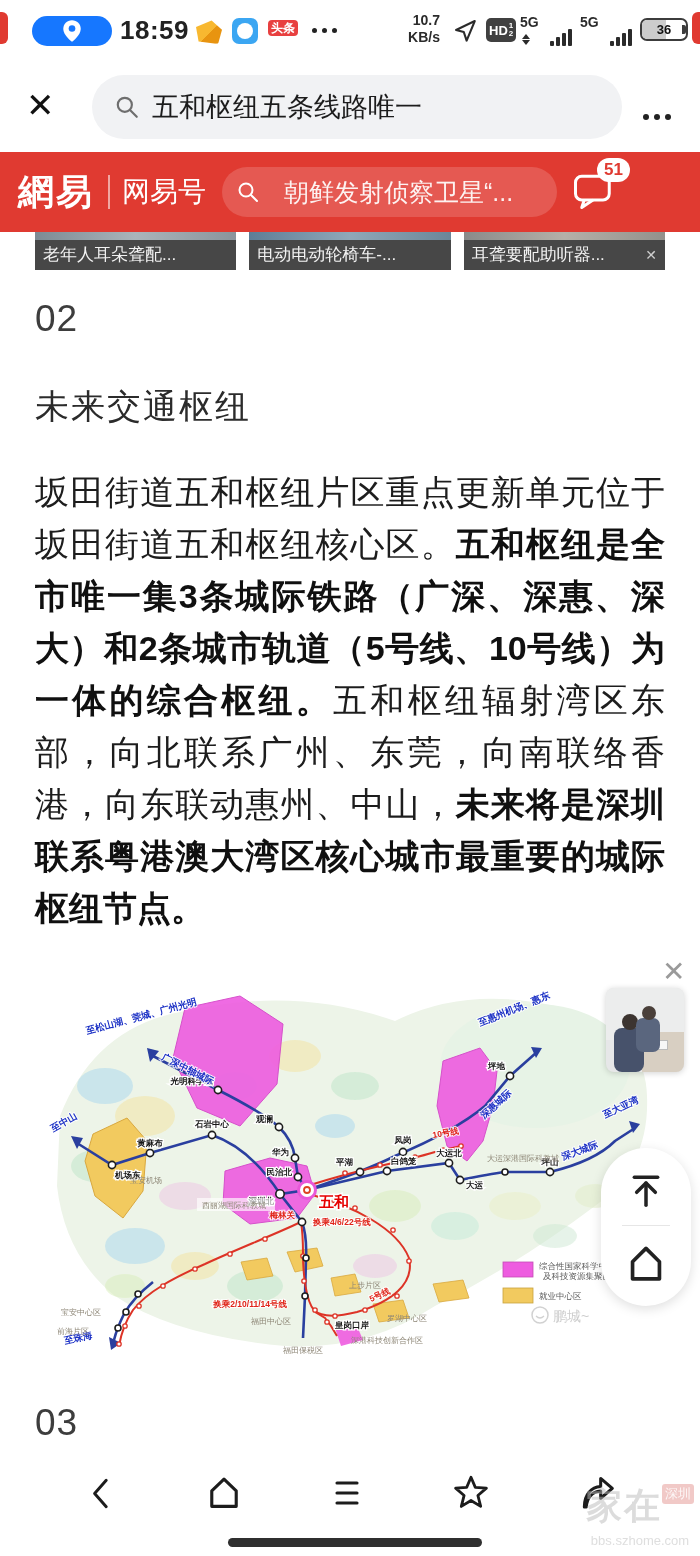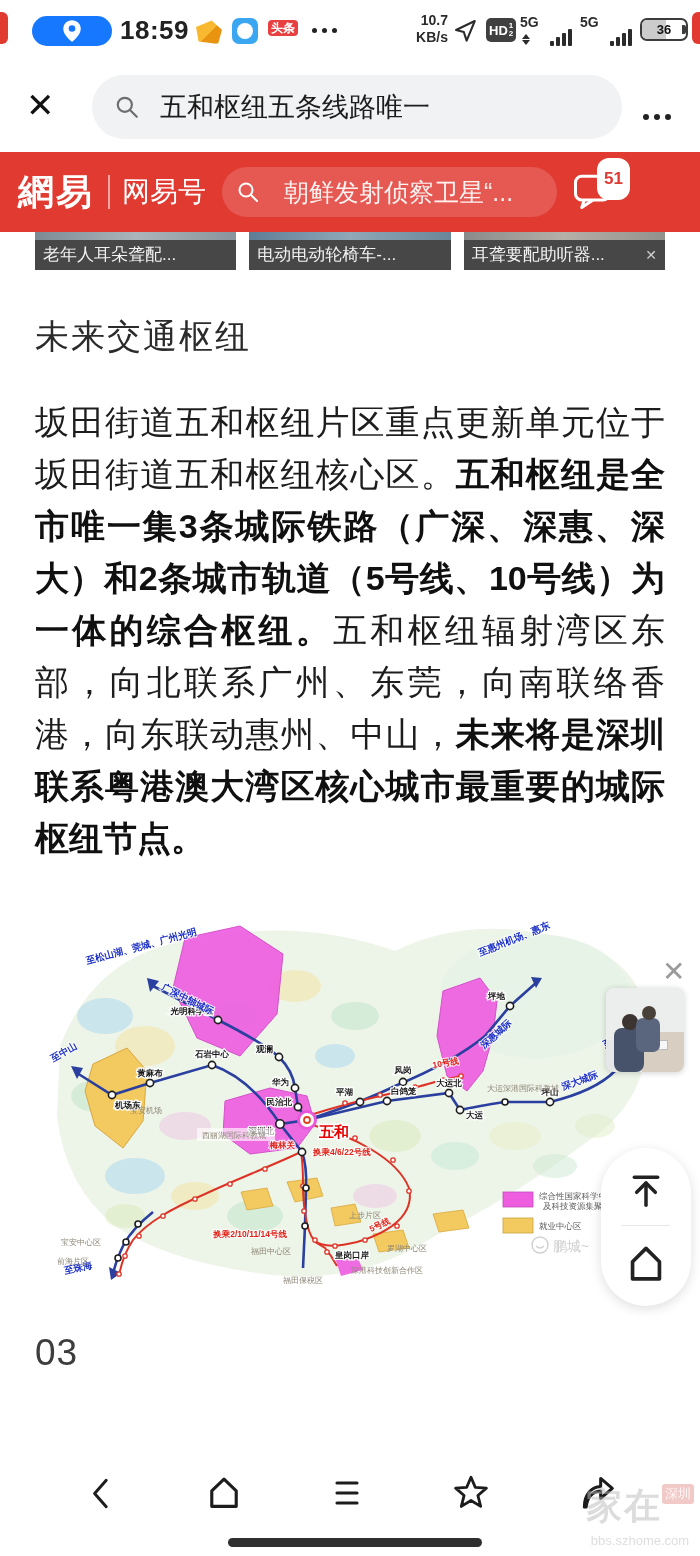--- a/index.html
+++ b/index.html
@@ -17,21 +17,21 @@
   .time { position:absolute; left:120px; top:15px; font-size:26px; font-weight:700; color:#222; letter-spacing:.5px;text-align:center; }
   .mini-ic { position:absolute; top:18px; width:26px; height:26px; border-radius:7px; }
   .ic-orange { left:196px; background:linear-gradient(135deg,#f8b830 55%,#e89410 55%); clip-path:polygon(0 35%,60% 10%,100% 45%,85% 100%,10% 90%); }
   .ic-blue { left:232px; background:#3ba6f2; }
   .ic-blue::after { content:""; position:absolute; left:5px; top:5px; width:16px; height:16px; background:#fff; border-radius:50%; }
   .ic-tt { position:absolute; left:268px; top:20px; background:#e84040; color:#fff; font-size:12px; font-weight:700;
            padding:2px 3px; border-radius:4px; line-height:1; }
   .dots { display:flex; gap:5px; align-items:center; }
   .dots i { width:5px; height:5px; border-radius:50%; background:#222; }
   .dots.sb { position:absolute; left:312px; top:28px; }
-  .netspeed { position:absolute; left:396px; top:12px; text-align:right; width:52px;
+  .netspeed { position:absolute; left:388px; top:12px; text-align:right; width:52px;
               font-size:14px; font-weight:700; color:#2b2b2b; line-height:17px; }
   .gps { position:absolute; left:452px; top:17px; }
   .hd { position:absolute; left:486px; top:18px; background:#404040; border-radius:5px; color:#fff;
         display:flex; align-items:center; padding:2px 3px; height:24px; }
   .hd b { font-size:13px; font-weight:700; }
   .hd .frac { display:flex; flex-direction:column; font-size:8px; line-height:8px; margin-left:1px; font-weight:700; }
   .sig { position:absolute; top:14px; width:52px; height:34px; }
   .sig .g { position:absolute; left:0; top:0; font-size:14px; font-weight:700; color:#2b2b2b; }
   .bars { position:absolute; right:0; bottom:2px; display:flex; align-items:flex-end; gap:2px; }
   .bars i { width:4px; background:#2b2b2b; border-radius:1px; display:block; }
@@ -44,37 +44,37 @@
          border-radius:7px; overflow:hidden; }
   .bat .fill { position:absolute; left:0; top:0; bottom:0; width:55%; background:#ccc; }
   .bat .pct { position:absolute; inset:0; display:flex; align-items:center; justify-content:center;
               font-size:13px; font-weight:700; color:#111; }
   .bat-nub { position:absolute; left:682px; top:25px; width:4px; height:9px; background:#3c3c3c; border-radius:0 2px 2px 0; }
 
   
   .browser { position:absolute; top:62px; left:0; width:700px; height:90px; background:#fff; }
   .bx { position:absolute; left:26px; top:26px; font-size:34px; font-weight:400; color:#111; line-height:1; }
   .spill { position:absolute; left:92px; top:13px; width:530px; height:64px; background:#f1f2f4;
-           border-radius:32px; display:flex; align-items:center; padding:0 22px; gap:20px; }
+           border-radius:32px; display:flex; align-items:center; padding:0 22px; gap:12px; }
   .spill .q { font-size:27px; color:#1c1c1c; }
   .dots.br { position:absolute; left:643px; top:52px; }
   .dots.br i { width:6px; height:6px; }
 
   
   .nehead { position:absolute; top:152px; left:0; width:700px; height:80px; background:#e03a31;
             display:flex; align-items:center; }
   .ne-logo { font-size:36px; font-weight:700; color:#fff; margin-left:18px; letter-spacing:2px; }
   .ne-div { width:2px; height:34px; background:rgba(255,255,255,.55); margin:0 12px 0 14px; }
   .ne-ch { font-size:28px; color:#fff; }
   .ne-search { margin-left:16px; width:335px; height:50px; border-radius:25px; background:rgba(255,255,255,.16);
                display:flex; align-items:center; padding:0 14px; gap:24px; }
   .ne-search .t { color:rgba(255,255,255,.92); font-size:25px; white-space:nowrap; overflow:hidden; }
   .ne-msg { position:relative; margin-left:14px; }
   .ne-badge { position:absolute; top:-12px; left:26px; background:#fff; color:#e03a31; font-size:17px; font-weight:700;
-              border-radius:12px; padding:11px 7px; line-height:20px; }
+              border-radius:12px; padding:2px 7px; line-height:20px; }
 
   
   .thumbs { position:absolute; top:232px; left:0; width:700px; height:38px; display:flex; gap:13px; padding:0 35px; }
   .tcard { width:208px; height:38px; position:relative; overflow:hidden; }
   .tcard .img { height:8px; background:linear-gradient(90deg,#7d8a94,#aab4ba,#8a949c); }
   .tcard .cap { height:30px; background:#474747; color:#f2f2f2; font-size:17px; line-height:30px;
                 padding:0 8px; white-space:nowrap; overflow:hidden; display:flex; align-items:center; }
   .tcard .cap span { overflow:hidden; white-space:nowrap; }
   .tcard .adx { margin-left:auto; color:#cfcfcf; font-size:14px; padding-left:6px; }
 
@@ -237,20 +237,21 @@
   <div class="tcard">
     <div class="img" style="background:linear-gradient(90deg,#8a8a8a,#b5b0a8,#93918c)"></div>
     <div class="cap">
       <span>耳聋要配助听器...</span>
       <span class="adx">✕</span>
     </div>
   </div>
 </div>
 
 <div class="article">
+  <div class="secnum">02</div>
   <div class="sectitle">未来交通枢纽</div>
   <p class="para"><span>坂田街道五和枢纽片区重点更新单元位于坂田街道五和枢纽核心区。</span><b>五和枢纽是全市唯一集3条城际铁路（广深、深惠、深大）和2条城市轨道（5号线、10号线）为一体的综合枢纽。</b><span>五和枢纽辐射湾区东部，向北联系广州、东莞，向南联络香港，向东联动惠州、中山，</span><b>未来将是深圳联系粤港澳大湾区核心城市最重要的城际枢纽节点。</b></p>
 
   <figure class="mapfig">
   <svg width="630" height="390" viewBox="0 0 630 390">
 
     <path d="M25,150 Q60,60 150,45 Q260,20 360,55 Q430,20 520,40 Q610,60 612,130 Q615,200 560,240 Q480,300 400,340 Q330,385 250,380 Q140,370 80,330 Q30,290 22,220 Z" fill="#edf4e8"></path>
     <ellipse cx="500" cy="100" rx="95" ry="62" fill="#e7f3e6"></ellipse>
 
     <g opacity="0.5">

